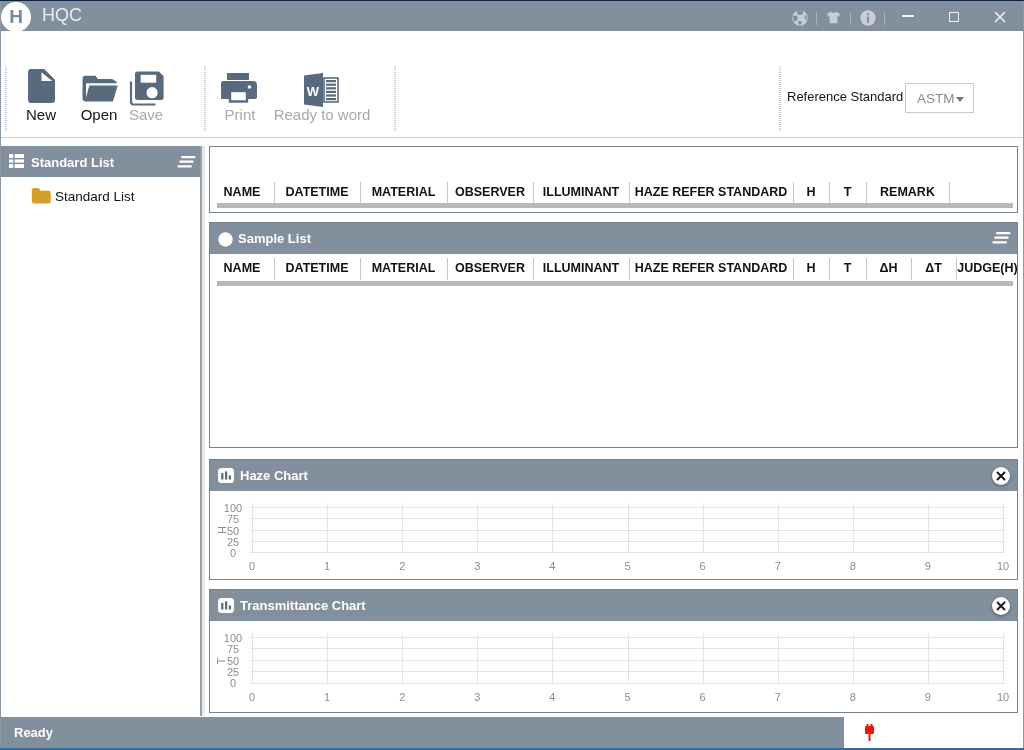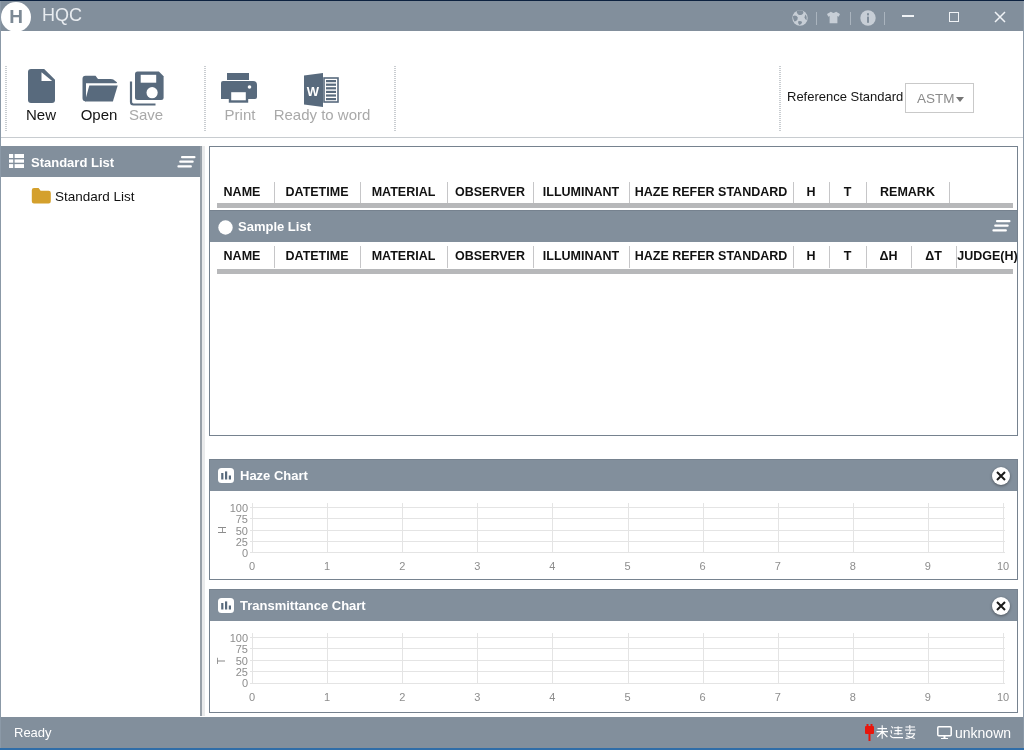--- a/index.html
+++ b/index.html
@@ -34,28 +34,28 @@
   .panel { background:#fff; border:1.5px solid #76828f; }
   .phead { position:absolute; left:0; top:0; width:100%; height:31px; background:#828f9c; }
   .phead .t { position:absolute; top:8px; color:#fff; font-weight:bold; font-size:13px; }
   .phead .t2 { position:absolute; top:9px; color:#fff; font-size:13px; }
   
   .th { position:absolute; font-weight:bold; font-size:12.5px; color:#111; text-align:center; }
   .colsep { position:absolute; width:1px; background:#c6c6c8; }
   .hunder { position:absolute; height:5px; background:#b7b8ba; }
   
   .ylab, .xlab { position:absolute; font-size:11px; color:#8d8d8d; }
-  .ylab { width:30px; text-align:right; }
+  .ylab { width:30px; text-align:center; }
   .xlab { width:30px; text-align:center; }
   .gridh { position:absolute; height:1px; background:#e4e4e4; }
   .gridv { position:absolute; width:1px; background:#e4e4e4; }
   .closebtn { position:absolute; width:18px; height:18px; background:#fff; border-radius:50%;
      box-shadow:0 1px 3px rgba(0,0,0,0.4); text-align:center; }
   
-  #statusbar { left:0; top:717px; width:1024px; height:31px; background:#828f9c; color:#fff; }
+  #statusbar { left:0; top:717px; width:844px; height:31px; background:#828f9c; color:#fff;font-weight:bold; }
   #botline { left:0; top:748px; width:1024px; height:2px; background:#2f6da8; }
 </style>
 </head>
 <body>
 <div id="win">
   <div class="abs" id="topline"></div>
   <div class="abs" id="titlebar"></div>
   <div class="abs" id="logo">
       <span>H</span>
     </div>
@@ -188,21 +188,21 @@
     <div class="colsep" style="left:237px; top:35px; height:22px;"></div>
     <div class="colsep" style="left:323px; top:35px; height:22px;"></div>
     <div class="colsep" style="left:419px; top:35px; height:22px;"></div>
     <div class="colsep" style="left:583px; top:35px; height:22px;"></div>
     <div class="colsep" style="left:619px; top:35px; height:22px;"></div>
     <div class="colsep" style="left:656px; top:35px; height:22px;"></div>
     <div class="colsep" style="left:739px; top:35px; height:22px;"></div>
     <div class="hunder" style="left:7px; top:56px; width:796px;"></div>
   </div>
 
-  <div class="abs panel" style="left:209px; top:210px; width:809px; height:226px;text-decoration:underline;">
+  <div class="abs panel" style="left:209px; top:222px; width:809px; height:226px;text-decoration:underline;">
     <div class="phead">
       <svg style="position:absolute; left:8px; top:9px;" width="15" height="15" viewBox="0 0 15 15">
         <circle cx="7.5" cy="7.5" r="7.2" fill="#fff"></circle>
       </svg>
       <span class="t" style="left:28px;">Sample List</span>
       <svg style="position:absolute; right:6px; top:9px;" width="20" height="12" viewBox="0 0 20 12">
         <rect x="5" y="0" width="14.5" height="2.2" rx="1" fill="#fff"></rect>
         <rect x="3.2" y="4.6" width="14.5" height="2.2" rx="1" fill="#fff"></rect>
         <rect x="1.4" y="9.2" width="14.5" height="2.2" rx="1" fill="#fff"></rect>
       </svg>

